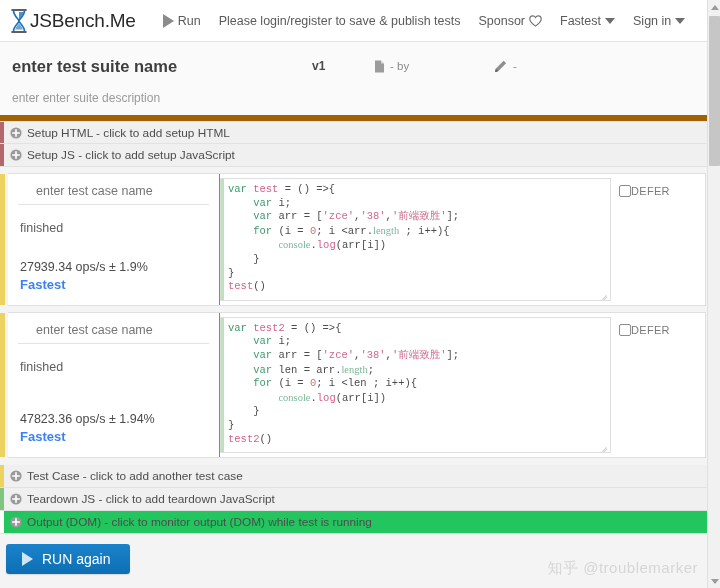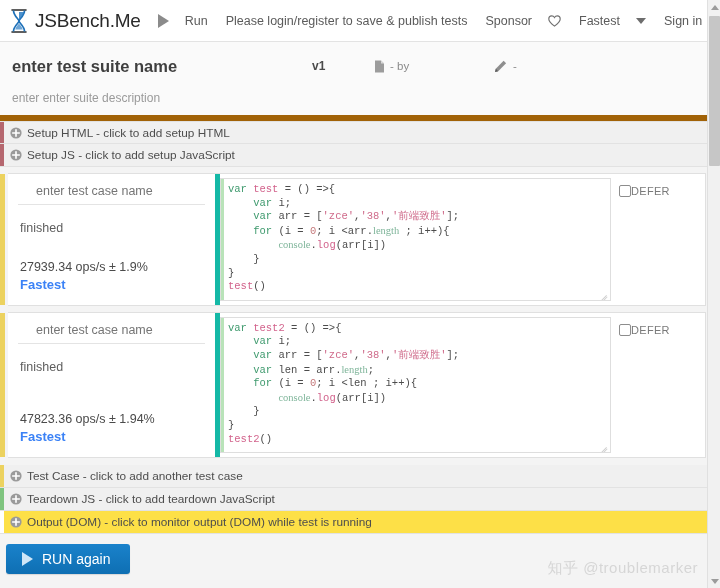--- a/index.html
+++ b/index.html
@@ -26,34 +26,34 @@
     background: #ffffff;
     border-bottom: 1px solid #e3e3e3;
     display: flex;
     align-items: center;
     padding: 0 6px 0 8px;
     position: relative;
   }
   .brand {
     display: flex;
     align-items: center;
-    gap: 5px;
-    margin-right: 8px;
+    gap: 0;
+    margin-right: 18px;
   }
   .logo-hourglass { width: 22px; height: 26px; display:block; }
   .brand-text {
     font-size: 19px;
     color: #2a2a2a;
     letter-spacing: -0.2px;
     font-weight: 400;
   }
   .nav-item {
     display: flex;
     align-items: center;
-    gap: 16px;
+    gap: 4px;
     font-size: 12.5px;
     color: #5b5b5b;
     padding: 0 9px;
     height: 42px;
     white-space: nowrap;
     cursor: pointer;
   }
   .nav-item.plain { cursor: default; }
   .tri-run {
     width: 0; height: 0;
@@ -191,21 +191,21 @@
   .case-accent {
     position: absolute;
     left: -8px; top: 0; bottom: 0;
     width: 5px;
     background: #ecd25f;
   }
   .case-left {
     width: 212px;
     flex: 0 0 212px;
     padding: 6px 10px 8px 10px;
-    border-right: 5px solid #14b8a6;
+    border-right: 1px solid #14b8a6;
     display: flex;
     flex-direction: column;
     background: #fff;
   }
   .case-name-input {
     border: none;
     border-bottom: 1px solid #e4e4e4;
     outline: none;
     font-size: 12.5px;
     color: #9e9e9e;
@@ -541,21 +541,21 @@
       <span class="accent" style="background:#7fc47f"></span>
       <span>
         <svg class="plus-icon" viewBox="0 0 12 12">
           <circle cx="6" cy="6" r="5.6" fill="#9a9a9a"></circle>
           <path d="M6 2.7 L6 9.3 M2.7 6 L9.3 6" stroke="#fff" stroke-width="1.6" stroke-linecap="round"></path>
         </svg>
       </span>
       <span class="bar-label">Teardown JS - click to add teardown JavaScript</span>
     </div>
 
-    <div class="bar" style="background:#fde047">
+    <div class="bar" style="background:#22c55e">
       <span class="accent" style="background:#ffffff"></span>
       <span>
         <svg class="plus-icon" viewBox="0 0 12 12">
           <circle cx="6" cy="6" r="5.6" fill="#9a9a9a"></circle>
           <path d="M6 2.7 L6 9.3 M2.7 6 L9.3 6" stroke="#fff" stroke-width="1.6" stroke-linecap="round"></path>
         </svg>
       </span>
       <span class="bar-label">Output (DOM) - click to monitor output (DOM) while test is running</span>
     </div>
   </div>

